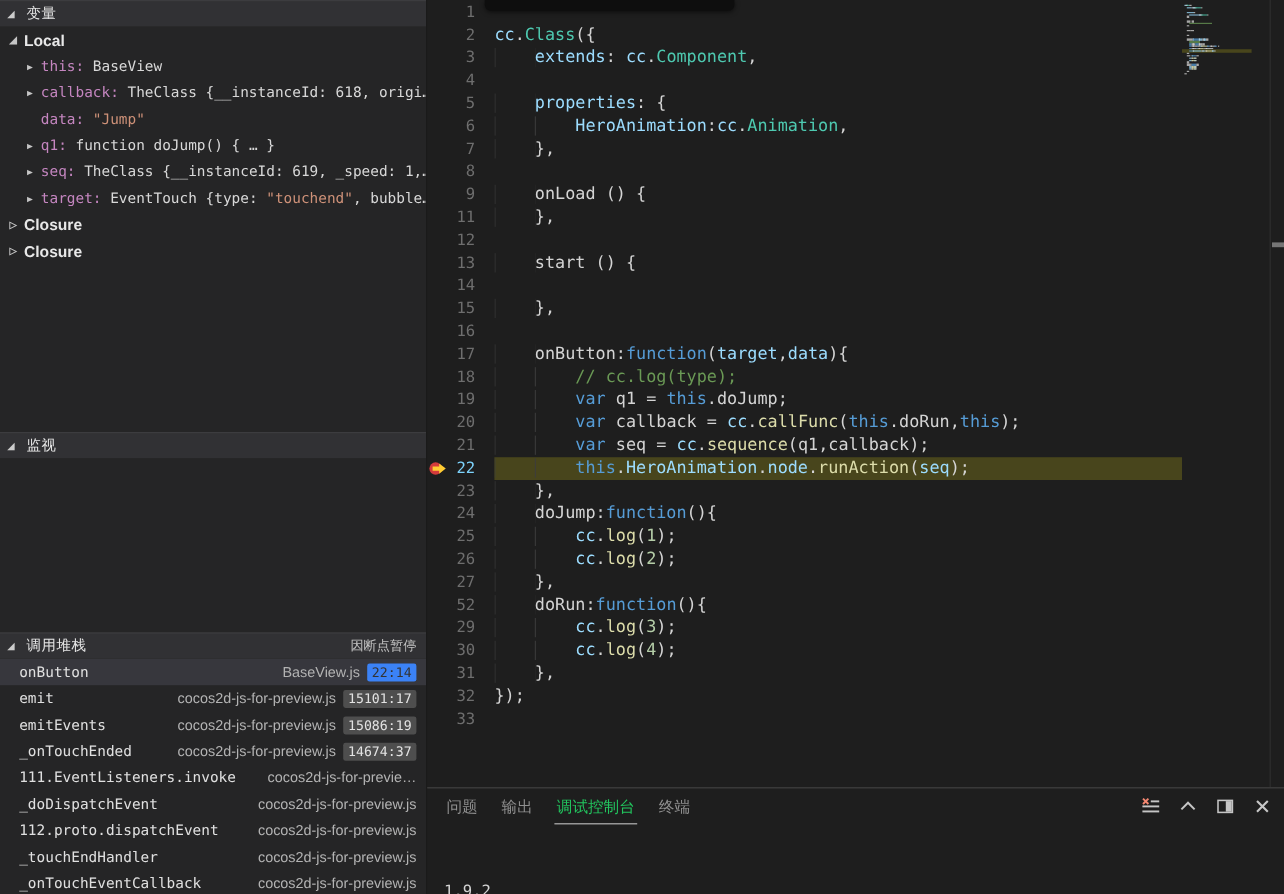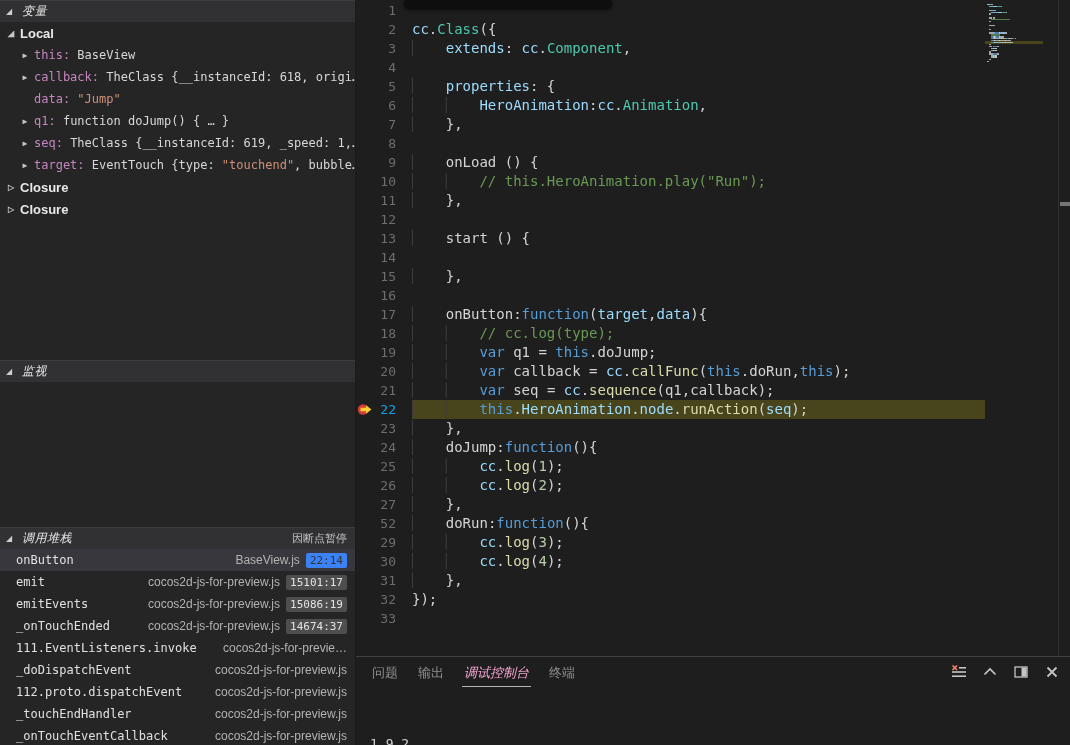--- a/index.html
+++ b/index.html
@@ -5,21 +5,21 @@
   * { margin:0; padding:0; box-sizing:border-box; }
   html,body { width:1070px; height:745px; background:#1e1e1e; overflow:hidden; }
   body { font-family:"Liberation Sans", sans-serif; }
 
   .app { display:flex; width:1070px; height:745px; }
 
   
   .sidebar { width:356px; height:745px; background:#252526; flex:none; display:flex; flex-direction:column; border-right:1px solid #1a1a1a; }
   .sec-header { height:22px; background:#313134; border-top:1px solid #3c3c3f; color:#e6e6e6; font-size:12px; display:flex; align-items:center; padding:0 8px 0 6px; flex:none; }
   .sec-header .twistie { font-size:8px; color:#cccccc; margin-right:6px; width:10px; }
-  .sec-header .hdr-label { letter-spacing:.5px;font-style:italic; }
+  .sec-header .hdr-label { letter-spacing:.5px; }
   .sec-header .paused { margin-left:auto; font-size:11px; color:#c2c2c2; }
 
   .vars-body { height:338px; overflow:hidden; flex:none; }
   .tree-row { height:22px; display:flex; align-items:center; white-space:pre; overflow:hidden; font-size:12px; color:#d4d4d4; cursor:pointer; }
   .tree-row .arrow { width:10px; font-size:8px; color:#c5c5c5; text-align:center; margin-right:4px; flex:none; }
   .scope-row { padding-left:6px; font-weight:bold; color:#e8e8e8; font-size:13px; }
   .var-row { padding-left:20px; font-family:"DejaVu Sans Mono", monospace; font-size:12px; }
   .var-name { color:#c586c0; }
   .var-pun  { color:#c586c0; }
   .var-val  { color:#d8d8d8; }
@@ -34,21 +34,21 @@
   .stack-file { margin-left:auto; color:#b3b3b3; font-size:12px; white-space:nowrap; overflow:hidden; text-overflow:ellipsis; padding-left:10px; }
   .stack-badge { flex:none; margin-left:6px; font-size:11px; font-family:"DejaVu Sans Mono", monospace; background:#4e4e4e; color:#e3e3e3; border-radius:2px; padding:1px 4px; }
   .stack-badge.light { background:#3b82f6; color:#333333; }
 
   
   .right-col { flex:1; display:flex; flex-direction:column; min-width:0; }
   .editor { position:relative; height:656px; background:#1e1e1e; overflow:hidden; flex:none; }
   .code { position:absolute; inset:0; padding-top:1px; }
   .code-row { display:flex; height:19px; line-height:19px; font-family:"DejaVu Sans Mono", monospace; font-size:14px; white-space:pre; }
   .gutter { width:56px; flex:none; position:relative; color:#6e6e6e; font-size:13px; text-align:right; padding-right:16px; }
-  .code-row.cur .gutter { color:#0ea5e9; }
+  .code-row.cur .gutter { color:#7dd3fc; }
   .row-content { width:573px; flex:none; overflow:hidden; }
   .code-row.hl .row-content { background:#48451c; }
   .bp-icon { position:absolute; left:1px; top:2px; }
 
   .tk-kw { color:#569cd6; } .tk-prop { color:#9cdcfe; } .tk-cls { color:#4ec9b0; }
   .tk-fn { color:#dcdcaa; } .tk-cm { color:#6a9955; } .tk-num { color:#b5cea8; }
   .tk-pun { color:#d4d4d4; } .tk-plain { color:#d4d4d4; }
   .tk-lead { background-image:linear-gradient(to right,#3c3c3c 1px,transparent 1px); background-size:4ch 100%; }
 
   .debug-toolbar { position:absolute; left:48px; top:0; width:208px; height:9px; background:#0e0e0e; border-radius:0 0 5px 5px; box-shadow:0 1px 4px rgba(0,0,0,.6); z-index:5; }
@@ -56,21 +56,21 @@
   .minimap { position:absolute; left:629px; top:0; width:73px; height:656px; }
   .mini-line { position:absolute; height:1.4px; }
   .mini-hl { position:absolute; left:0; width:58px; height:2.4px; background:#48451c; }
   .overview-ruler { position:absolute; left:702px; top:0; width:12px; height:656px; border-left:1px solid #2f2f2f; }
   .ov-marker { position:absolute; left:1px; right:0; top:202px; height:4px; background:#767676; }
 
   
   .panel { height:89px; background:#1e1e1e; border-top:1px solid #414141; position:relative; flex:none; }
   .panel-tabs { display:flex; align-items:center; height:31px; padding-left:14px; }
   .panel-tab { font-size:13px; color:#8f8f8f; margin-right:16px; padding:5px 2px 4px; cursor:pointer; border-bottom:1px solid transparent;text-align:right; }
-  .panel-tab.active { color:#f9a8d4; border-bottom-color:#b5b5b5;font-style:italic; }
+  .panel-tab.active { color:#22c55e; border-bottom-color:#b5b5b5; }
   .panel-actions { position:absolute; right:10px; top:7px; display:flex; gap:15px; align-items:center; }
   .panel-actions .icon { width:16px; height:16px; cursor:pointer; }
   .panel-content { display:flex; justify-content:space-between; align-items:flex-start; padding:4px 6px 0 14px; font-family:"DejaVu Sans Mono", monospace; font-size:13px; color:#d4d4d4;margin-top:44px; }
   .panel-link { color:#cccccc; text-decoration:underline; cursor:pointer; }
 </style>
 </head>
 <body>
 
 <div class="app">
 
@@ -152,21 +152,20 @@
       <div class="code" id="code">
           <div class="code-row"><div class="gutter">1</div><div class="row-content"></div></div>
           <div class="code-row"><div class="gutter">2</div><div class="row-content"><span class="tk-prop">cc</span><span class="tk-pun">.</span><span class="tk-cls">Class</span><span class="tk-pun">({</span></div></div>
           <div class="code-row"><div class="gutter">3</div><div class="row-content"><span class="tk-lead">    </span><span class="tk-prop">extends</span><span class="tk-pun">: </span><span class="tk-prop">cc</span><span class="tk-pun">.</span><span class="tk-cls">Component</span><span class="tk-pun">,</span></div></div>
           <div class="code-row"><div class="gutter">4</div><div class="row-content"></div></div>
           <div class="code-row"><div class="gutter">5</div><div class="row-content"><span class="tk-lead">    </span><span class="tk-prop">properties</span><span class="tk-pun">: {</span></div></div>
           <div class="code-row"><div class="gutter">6</div><div class="row-content"><span class="tk-lead">        </span><span class="tk-prop">HeroAnimation</span><span class="tk-pun">:</span><span class="tk-prop">cc</span><span class="tk-pun">.</span><span class="tk-cls">Animation</span><span class="tk-pun">,</span></div></div>
           <div class="code-row"><div class="gutter">7</div><div class="row-content"><span class="tk-lead">    </span><span class="tk-pun">},</span></div></div>
           <div class="code-row"><div class="gutter">8</div><div class="row-content"></div></div>
           <div class="code-row"><div class="gutter">9</div><div class="row-content"><span class="tk-lead">    </span><span class="tk-plain">onLoad</span><span class="tk-pun"> () {</span></div></div>
-          <div class="code-row"><div class="gutter">10</div><div class="row-content"><span class="tk-lead">        </span><span class="tk-cm">// this.HeroAnimation.play("Run");</span></div></div>
           <div class="code-row"><div class="gutter">11</div><div class="row-content"><span class="tk-lead">    </span><span class="tk-pun">},</span></div></div>
           <div class="code-row"><div class="gutter">12</div><div class="row-content"></div></div>
           <div class="code-row"><div class="gutter">13</div><div class="row-content"><span class="tk-lead">    </span><span class="tk-plain">start</span><span class="tk-pun"> () {</span></div></div>
           <div class="code-row"><div class="gutter">14</div><div class="row-content"></div></div>
           <div class="code-row"><div class="gutter">15</div><div class="row-content"><span class="tk-lead">    </span><span class="tk-pun">},</span></div></div>
           <div class="code-row"><div class="gutter">16</div><div class="row-content"></div></div>
           <div class="code-row"><div class="gutter">17</div><div class="row-content"><span class="tk-lead">    </span><span class="tk-plain">onButton</span><span class="tk-pun">:</span><span class="tk-kw">function</span><span class="tk-pun">(</span><span class="tk-prop">target</span><span class="tk-pun">,</span><span class="tk-prop">data</span><span class="tk-pun">){</span></div></div>
           <div class="code-row"><div class="gutter">18</div><div class="row-content"><span class="tk-lead">        </span><span class="tk-cm">// cc.log(type);</span></div></div>
           <div class="code-row"><div class="gutter">19</div><div class="row-content"><span class="tk-lead">        </span><span class="tk-kw">var</span><span class="tk-pun"> </span><span class="tk-plain">q1</span><span class="tk-pun"> = </span><span class="tk-kw">this</span><span class="tk-pun">.</span><span class="tk-plain">doJump</span><span class="tk-pun">;</span></div></div>
           <div class="code-row"><div class="gutter">20</div><div class="row-content"><span class="tk-lead">        </span><span class="tk-kw">var</span><span class="tk-pun"> </span><span class="tk-plain">callback</span><span class="tk-pun"> = </span><span class="tk-prop">cc</span><span class="tk-pun">.</span><span class="tk-fn">callFunc</span><span class="tk-pun">(</span><span class="tk-kw">this</span><span class="tk-pun">.</span><span class="tk-plain">doRun</span><span class="tk-pun">,</span><span class="tk-kw">this</span><span class="tk-pun">);</span></div></div>

